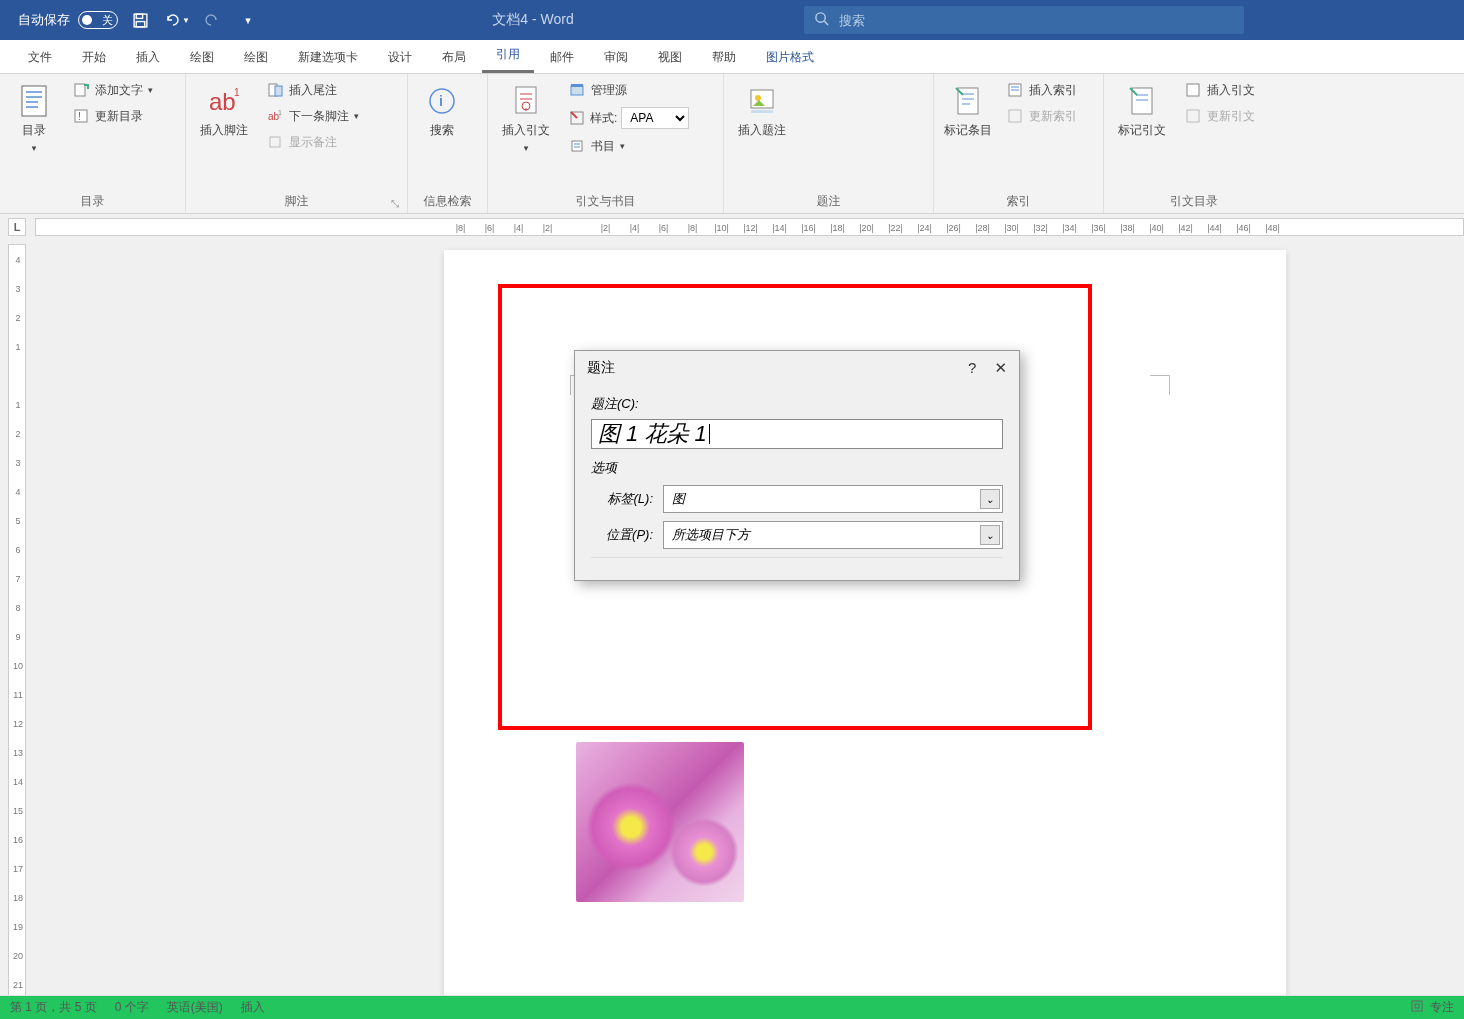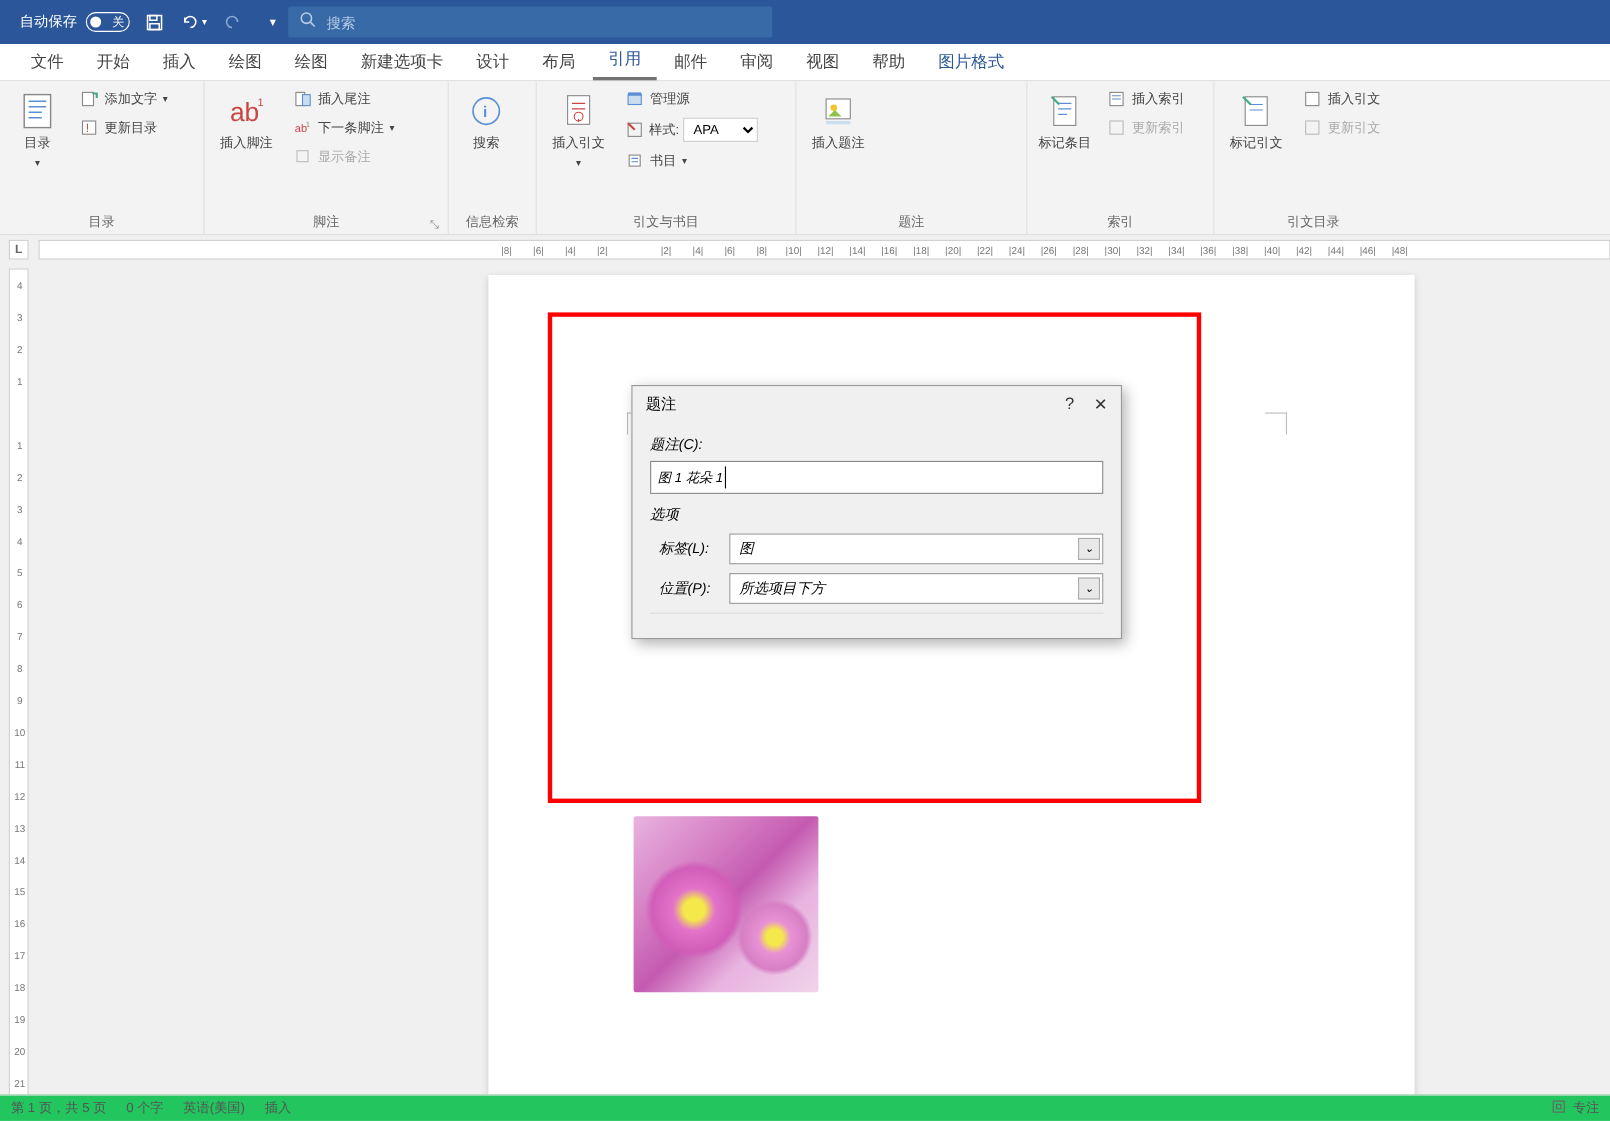--- a/index.html
+++ b/index.html
@@ -14,21 +14,21 @@
 .qat-btn { width: 28px; height: 28px; display: flex; align-items: center; justify-content: center; font-size: 15px; }
 .title-center { flex: 1; text-align: center; font-size: 14px; display: flex; justify-content: center; align-items: center; gap: 20px; }
 .doc-title { color: #c7d6ec; }
 .search-box { background: #396aa8; width: 440px; height: 28px; display: flex; align-items: center; padding: 0 10px; border-radius: 2px; }
 .search-box input { background: transparent; border: none; color: #fff; font-size: 13px; flex: 1; outline: none; }
 .search-box input::placeholder { color: #b7cce6; }
 .search-icon { margin-right: 10px; color: #b7cce6; }
 
 
 .tabs { background: #fff; height: 34px; display: flex; align-items: flex-end; border-bottom: 1px solid #d4d4d4; padding-left: 14px; gap: 2px; }
-.tab { padding: 7px 14px; font-size: 15px; color: #444; cursor: pointer; }
+.tab { padding: 7px 14px; font-size: 12px; color: #444; cursor: pointer; }
 .tab.active { color: #2b579a; border-bottom: 3px solid #737373; font-weight: 500; }
 .tab.img-format { color: #2b579a; }
 
 
 .ribbon { background: #f3f3f3; height: 140px; display: flex; border-bottom: 1px solid #d4d4d4; }
 .ribbon-group { border-right: 1px solid #e0e0e0; display: flex; flex-direction: column; padding: 4px 6px 0 6px; }
 .ribbon-group-body { flex: 1; display: flex; align-items: flex-start; gap: 4px; }
 .ribbon-group-label { text-align: center; font-size: 12px; color: #666; padding: 3px 0; position: relative; }
 .ribbon-group-label .launcher { position: absolute; right: 2px; bottom: 3px; font-size: 10px; color: #888; }
 .big-btn { display: flex; flex-direction: column; align-items: center; justify-content: flex-start; width: 56px; padding-top: 6px; text-align: center; font-size: 12px; color: #444; gap: 4px; cursor: pointer; }
@@ -57,25 +57,25 @@
 .img-flower { position: absolute; left: 576px; top: 528px; width: 168px; height: 160px; background: linear-gradient(135deg, #e8b3e0 0%, #d67fc4 30%, #c45ab0 50%, #e8b3e0 70%, #f0d4ea 100%); border-radius: 2px; overflow: hidden; }
 .img-flower::before { content: ''; position: absolute; width: 90px; height: 90px; background: radial-gradient(circle, #f4e84a 15%, #e274c9 30%, #d15db8 60%, transparent 70%); border-radius: 50%; left: 10px; top: 40px; }
 .img-flower::after { content: ''; position: absolute; width: 70px; height: 70px; background: radial-gradient(circle, #f4e84a 15%, #e891d5 30%, #d67fc4 60%, transparent 70%); border-radius: 50%; right: 5px; bottom: 15px; }
 
 
 .dialog { position: absolute; left: 574px; top: 136px; width: 446px; background: #f0f0f0; border: 1px solid #999; box-shadow: 4px 4px 12px rgba(0,0,0,0.3); z-index: 10; }
 .dialog-title { display: flex; align-items: center; justify-content: space-between; padding: 8px 12px; font-size: 14px; }
 .dialog-title-btns { display: flex; gap: 18px; font-size: 15px; color: #333; }
 .dialog-body { padding: 6px 16px 14px 16px; font-size: 13px; font-style: italic; }
 .dlg-label { margin: 4px 0 6px 0; }
-.dlg-input { width: 100%; height: 30px; border: 1px solid #888; background: #fff; padding: 0 6px; font-size: 12px; display: flex; align-items: center; }
+.dlg-input { width: 100%; height: 30px; border: 1px solid #888; background: #fff; padding: 0 6px; font-size: 22px; display: flex; align-items: center; }
 .dlg-input .cursor { border-left: 1px solid #000; height: 20px; margin-left: 2px; }
 .dlg-section-label { margin: 10px 0 8px 0; }
 .dlg-row { display: flex; align-items: center; margin: 8px 0; gap: 10px; }
-.dlg-row-label { width: 62px; text-align: left; padding-left: 8px; }
+.dlg-row-label { width: 62px; text-align: right; padding-left: 8px; }
 .dlg-select { flex: 1; height: 28px; border: 1px solid #999; background: #fff; display: flex; align-items: center; justify-content: space-between; padding: 0 8px; }
 .dlg-select .chev { background: #e8e8e8; border: 1px solid #aaa; width: 20px; height: 20px; display: flex; align-items: center; justify-content: center; font-size: 10px; margin-right: -6px; }
 .dlg-checkbox-row { display: flex; align-items: center; gap: 8px; margin: 12px 0 14px 2px; }
 .dlg-checkbox { width: 14px; height: 14px; border: 1px solid #666; background: #fff; }
 .dlg-btn-row { display: flex; gap: 16px; margin: 6px 0; }
 .dlg-btn { flex: 1; height: 30px; border: 1px solid #999; background: linear-gradient(#fdfdfd, #e6e6e6); display: flex; align-items: center; justify-content: center; font-size: 13px; cursor: pointer; }
 .dlg-btn.primary { border: 2px solid #2b7cd3; }
 .dlg-divider { height: 1px; background: #ddd; margin: 8px 0; }
 
 
@@ -104,20 +104,23 @@
           <path d="M4 4 L4 8 L8 8"></path>
         </svg>
         <span style="font-size:9px;margin-left:2px">▾</span>
       </div>
     <div class="qat-btn">
         <svg width="16" height="16" viewBox="0 0 16 16" fill="none" stroke="#8aa8d0" stroke-width="1.4">
           <path d="M12 8 A5 5 0 1 0 7 13"></path>
         </svg>
       </div>
     <div class="qat-btn" style="font-size:11px">▾</div>
+  </div>
+  <div class="title-center">
+    <span class="doc-title">文档4  -  Word</span>
   </div>
   <div class="search-box">
     <span class="search-icon"><svg width="15" height="15" viewBox="0 0 16 16" fill="none" stroke="#b7cce6" stroke-width="1.5">
           <circle cx="7" cy="7" r="5"></circle>
           <path d="M11 11 L15 15"></path>
         </svg></span>
     <input placeholder="搜索" style="">
   </div>
   <div style="width:220px"></div>
 </div>

